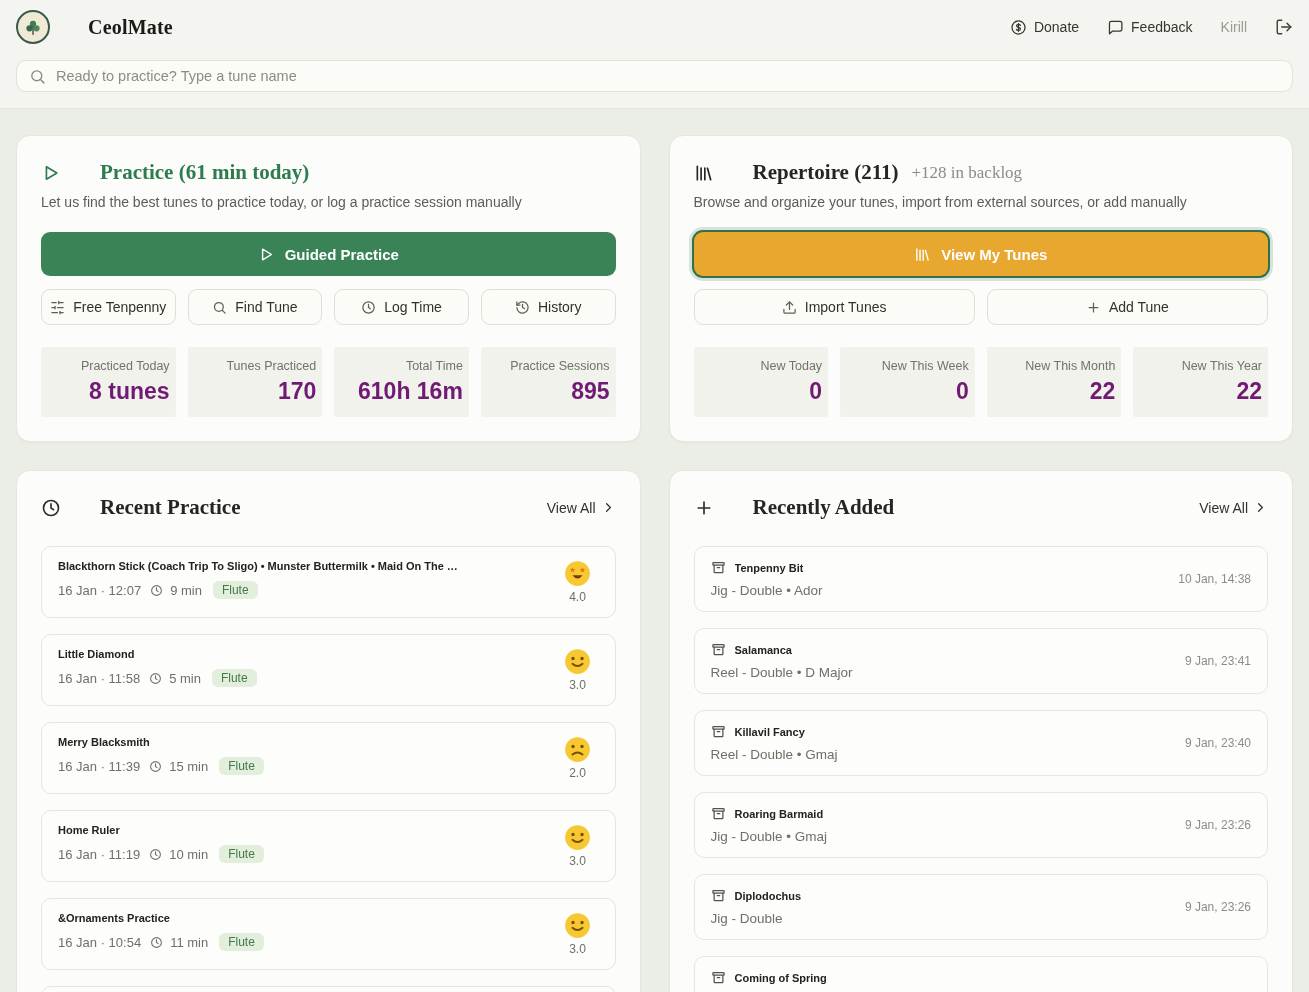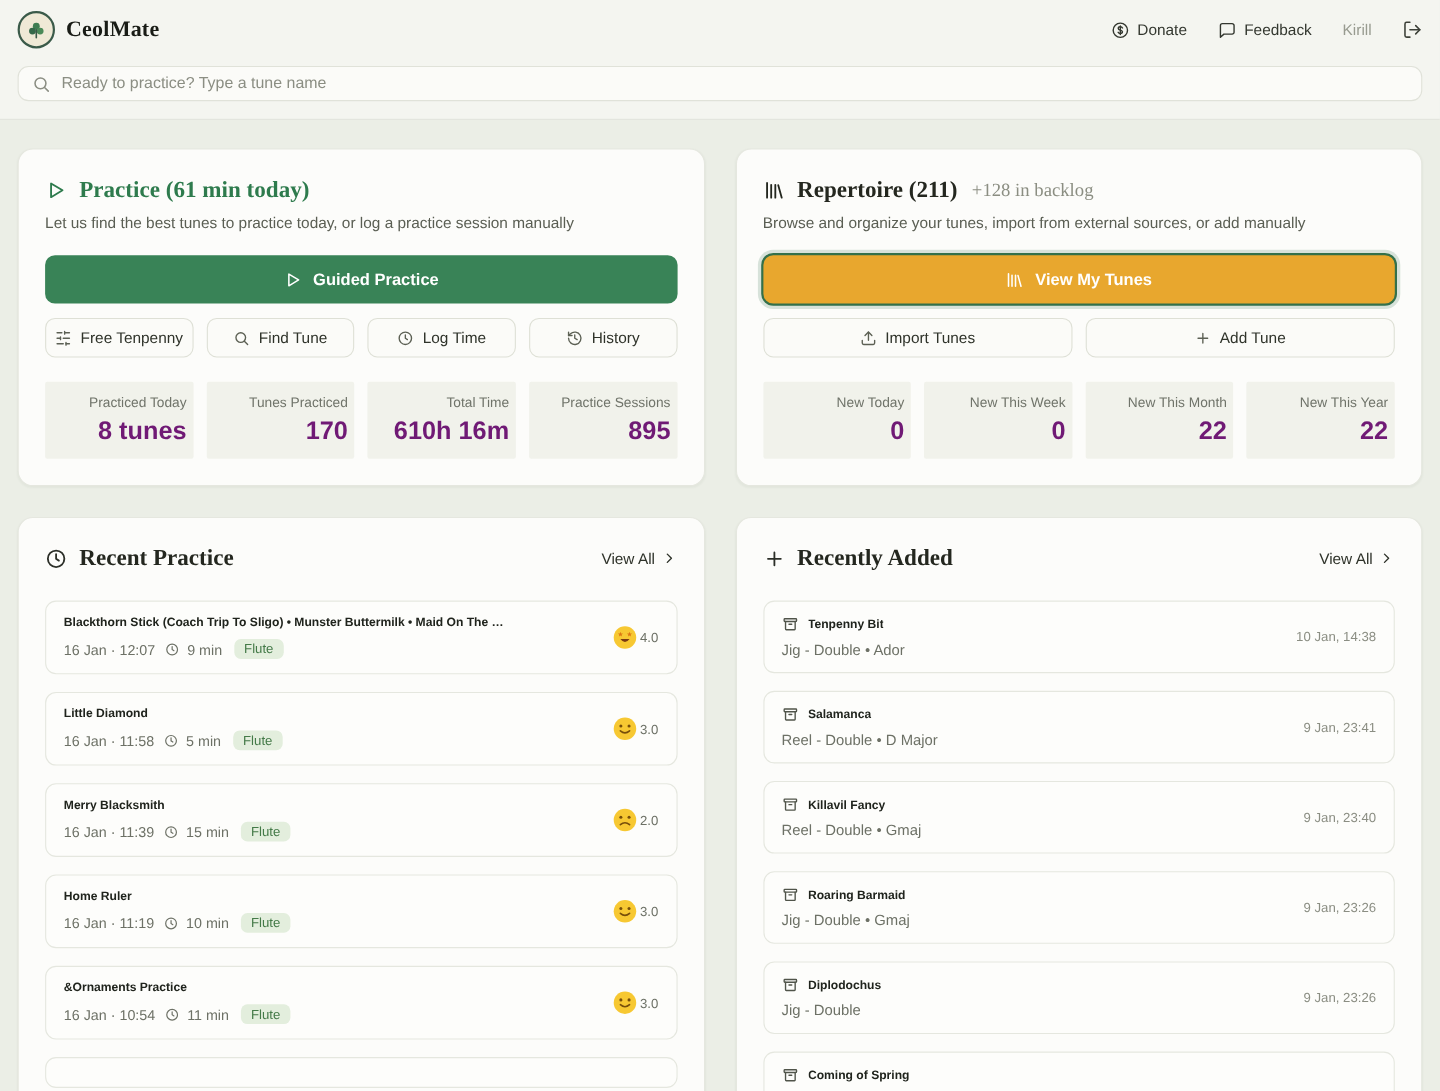--- a/index.html
+++ b/index.html
@@ -2,21 +2,21 @@
 <html><head>
 <meta charset="utf-8">
 <style>
   * { box-sizing: border-box; margin: 0; padding: 0; }
   html, body { width: 1309px; height: 992px; overflow: hidden; }
   body {
     font-family: "Liberation Sans", "DejaVu Sans", sans-serif;
     background: #ebeee6;
     color: #22261f;
   }
-  .serif { font-family: "Liberation Serif", "DejaVu Serif", serif; }
+  .serif { font-family: "Liberation Serif", "DejaVu Serif", serif; margin-left: 28px; }
 
   
   .top-band { background: #f4f5f0; border-bottom: 1px solid #e2e4dc; }
   .topbar { height: 54px; display: flex; align-items: center; padding: 0 16px; }
   .brand { display: flex; align-items: center; gap: 10px; cursor: pointer; }
   .logo { width: 34px; height: 34px; border-radius: 50%; background: #efe9d6;
           border: 2px solid #3a5a49; display: flex; align-items: center; justify-content: center; }
   .app-title { font-size: 20px; font-weight: 700; color: #191c16; letter-spacing: .2px; }
   .top-actions { margin-left: auto; display: flex; align-items: center; gap: 28px; }
   .top-link { display: flex; align-items: center; gap: 7px; font-size: 14px; color: #33372f; cursor: pointer; }
@@ -76,21 +76,21 @@
 
   .p-row { display: flex; gap: 12px; }
   .p-main { flex: 1; min-width: 0; }
   .row-title { font-size: 11px; font-weight: 600; color: #20241d;
                white-space: nowrap; overflow: hidden; text-overflow: ellipsis; }
   .row-meta { margin-top: 9px; display: flex; align-items: center; gap: 7px;
               font-size: 13px; color: #6d7166; }
   .row-meta svg { width: 13px; height: 13px; margin-left: 2px; }
   .badge { background: #e3eedd; color: #447a48; font-size: 12px; font-weight: 500;
            padding: 2px 9px; border-radius: 6px; margin-left: 4px; }
-  .rating { width: 42px; flex: 0 0 auto; display: flex; flex-direction: row;
+  .rating { width: 42px; flex: 0 0 auto; display: flex; flex-direction: column;
             align-items: center; gap: 3px; }
   .rating-score { font-size: 12px; color: #6d7166; }
 
   
   .face { width: 27px; height: 27px; display: block; }
   .face .eyes-stars, .face .mouth-frown, .face .mouth-grin { display: none; }
   [data-mood="star-struck"] .eyes-stars { display: block; }
   [data-mood="star-struck"] .eyes-dots,
   [data-mood="star-struck"] .mouth-smile { display: none; }
   [data-mood="star-struck"] .mouth-grin { display: block; }

